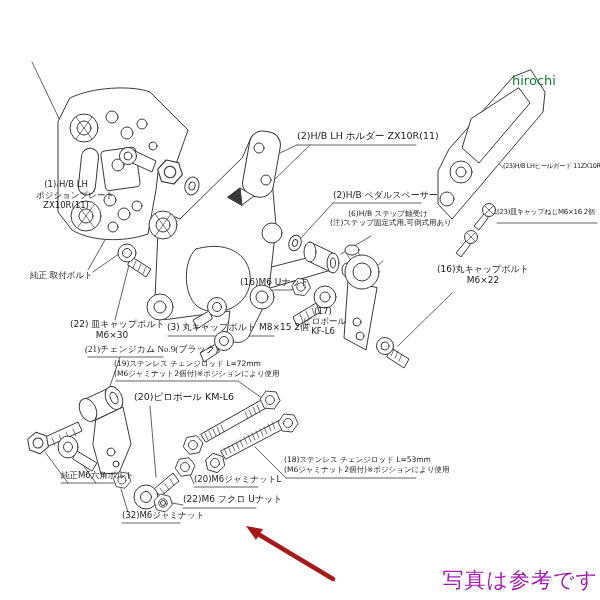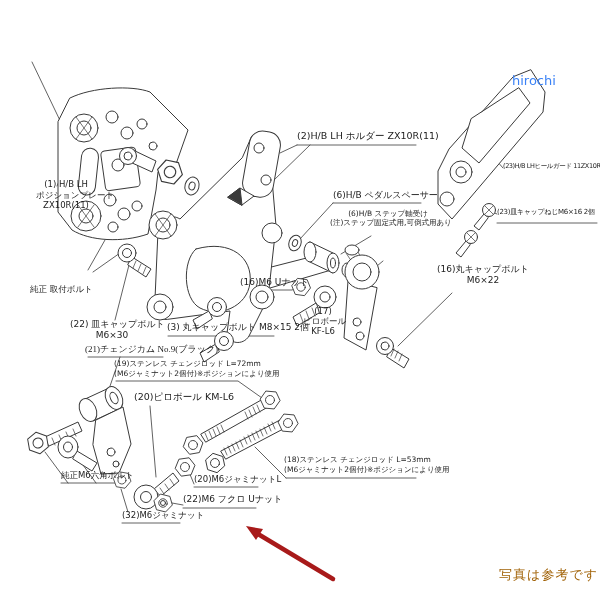--- a/index.html
+++ b/index.html
@@ -2,22 +2,22 @@
 <html><head>
 <meta charset="utf-8">
 <style>
   html,body{margin:0;padding:0;background:#fff;}
   #stage{position:relative;width:600px;height:600px;background:#ffffff;overflow:hidden;
          font-family:"DejaVu Sans",sans-serif;}
   #art{position:absolute;left:0;top:0;}
   .lbl{position:absolute;color:#1c1c1c;white-space:pre;line-height:1.25;
        font-family:"DejaVu Sans",sans-serif;}
   .ctr{text-align:center;}
-  .wm{position:absolute;color:#3b82f6;font-size:13px;}
-  .caption{position:absolute;color:#a16207;font-size:13px;letter-spacing:1px;}
+  .wm{position:absolute;color:#15803d;font-size:13px;}
+  .caption{position:absolute;color:#a21caf;font-size:21px;letter-spacing:1px;}
 </style>
 </head>
 <body>
 
 <div id="stage">
 
 <svg id="art" width="600" height="600" viewBox="0 0 600 600">
   <defs>
     <g id="hex">
       <polygon points="11,0 5.5,9.5 -5.5,9.5 -11,0 -5.5,-9.5 5.5,-9.5"></polygon>
@@ -235,27 +235,27 @@
   </g>
 </svg>
 
 <div class="lbl ctr" style="left:0px;top:179px;width:60px;font-size:8.5px;padding-left:36px;">(1) H/B LH
 ポジションプレート
 ZX10R(11)</div>
 <div class="lbl" style="left:297px;top:130px;font-size:9.5px;">(2)H/B LH ホルダー ZX10R(11)</div>
 <div class="wm" style="left:512px;top:73px;">hirochi</div>
 <div class="lbl" style="left:503px;top:162px;font-size:6.5px;letter-spacing:-0.4px;">(23)H/B LHヒールガード 11ZX10R</div>
 <div class="lbl" style="left:497px;top:208px;font-size:7px;letter-spacing:-0.3px;">(23)皿キャップねじM6×16 2個</div>
-<div class="lbl" style="left:333px;top:190px;font-size:9px;">(6)H/B ペダルスペーサー</div>
+<div class="lbl" style="left:333px;top:190px;font-size:9px;">(2)H/B ペダルスペーサー</div>
 <div class="lbl ctr" style="left:330px;top:209px;width:116px;font-size:7.5px;">(6)H/B ステップ軸受け
 (注)ステップ固定式用,可倒式用あり</div>
 <div class="lbl" style="left:240px;top:277px;font-size:9px;">(16)M6 Uナット</div>
 <div class="lbl ctr" style="left:418px;top:264px;width:130px;font-size:9px;">(16)丸キャップボルト
 M6×22</div>
-<div class="lbl" style="left:30px;top:270px;font-size:8.5px;margin-top:14px;">純正 取付ボルト</div>
+<div class="lbl" style="left:30px;top:270px;font-size:8.5px;">純正 取付ボルト</div>
 <div class="lbl ctr" style="left:70px;top:319px;width:84px;font-size:9px;">(22) 皿キャップボルト
 M6×30</div>
 <div class="lbl" style="left:167px;top:322px;font-size:9px;">(3) 丸キャップボルト M8×15 2個</div>
 <div class="lbl ctr" style="left:303px;top:306px;width:40px;font-size:8.5px;line-height:1.2;">(17)
 ピロボール
 KF-L6</div>
 <div class="lbl" style="left:85px;top:344px;font-size:9px;font-family:Liberation Serif, serif;">(21)チェンジカム No.9(ブラック)</div>
 <div class="lbl ctr" style="left:114px;top:359px;width:126px;font-size:7.5px;line-height:1.35;text-align:center;">(19)ステンレス チェンジロッド L=72mm
 (M6ジャミナット2個付)※ポジションにより使用</div>
 <div class="lbl" style="left:134px;top:391px;font-size:9.5px;">(20)ピロボール KM-L6</div>

